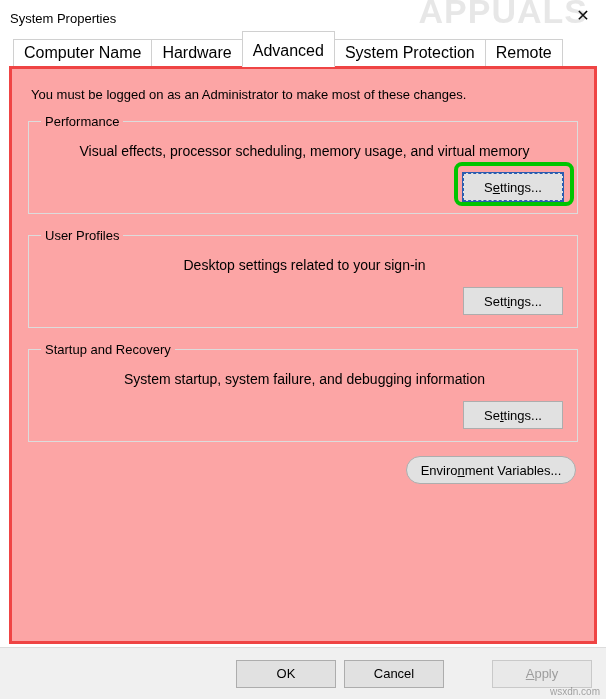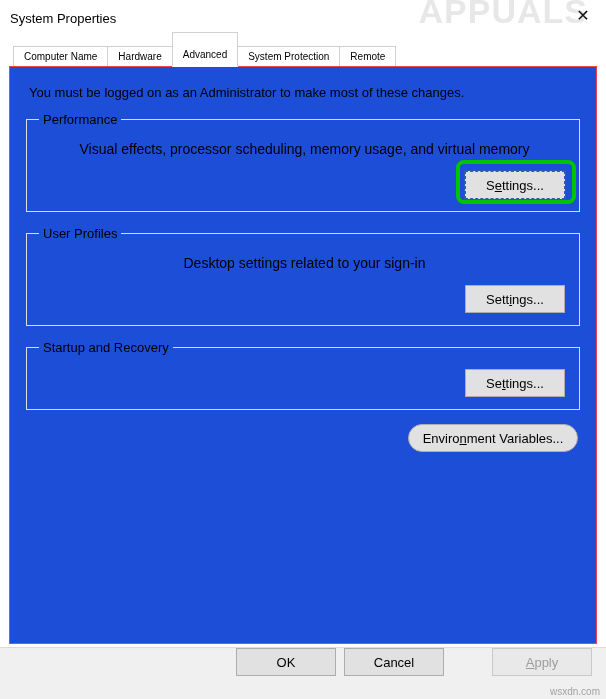--- a/index.html
+++ b/index.html
@@ -59,36 +59,36 @@
     align-items: flex-end;
     height: 28px;
     position: relative;
     margin-left: 4px;
   }
   .tab {
     border: 1px solid #d0d0d0;
     border-bottom: none;
     background: #fff;
     padding: 4px 10px 4px 10px;
-    font-size: 10px;
+    font-size: 16px;
     margin-right: -1px;
     position: relative;
     cursor: pointer;
   }
   .tab.active {
     border-bottom: 1px solid #fff;
     z-index: 2;
-    padding-top: 16px;
+    padding-top: 10px;
     padding-bottom: 6px;
     margin-bottom: -1px;
     background: #fff;
   }
   .tab-page {
-    border: 1px solid #ef4444;
-    background: #1d4ed8;
+    border: 3px solid #ef4444;
+    background: #fca5a5;
     padding: 18px 16px 4px 16px;
     position: relative;
     height: calc(100% - 27px);
   }
 
   .intro {
     margin: 0 0 12px 3px;
     font-size: 13px;
   }
 
@@ -145,20 +145,21 @@
     padding-right: 2px;
   }
 
   .footer-bar {
     position: absolute;
     left: 0; right: 0; bottom: 0;
     height: 52px;
     background: #f0f0f0;
     border-top: 1px solid #dcdcdc;
     display: flex;
+    align-items: center;
     justify-content: flex-end;
     padding-right: 14px;
     gap: 8px;
   }
   .win-btn.disabled {
     color: #9d9d9d;
     border-color: #c9c9c9;
     background: #e9e9e9;
     cursor: default;
     margin-left: 40px;
@@ -223,20 +224,21 @@
       <fieldset class="group">
         <legend>User Profiles</legend>
         <p class="group-desc">Desktop settings related to your sign-in</p>
         <div class="btn-row">
           <button class="win-btn"><span>Sett</span><span class="u">i</span><span>ngs...</span></button>
         </div>
       </fieldset>
 
       <fieldset class="group">
         <legend>Startup and Recovery</legend>
+        <p class="group-desc">System startup, system failure, and debugging information</p>
         <div class="btn-row">
           <button class="win-btn"><span>Se</span><span class="u">t</span><span>tings...</span></button>
         </div>
       </fieldset>
 
       <div class="env-row">
         <button class="win-btn long"><span>Enviro</span><span class="u">n</span><span>ment Variables...</span></button>
       </div>
 
     </div>

